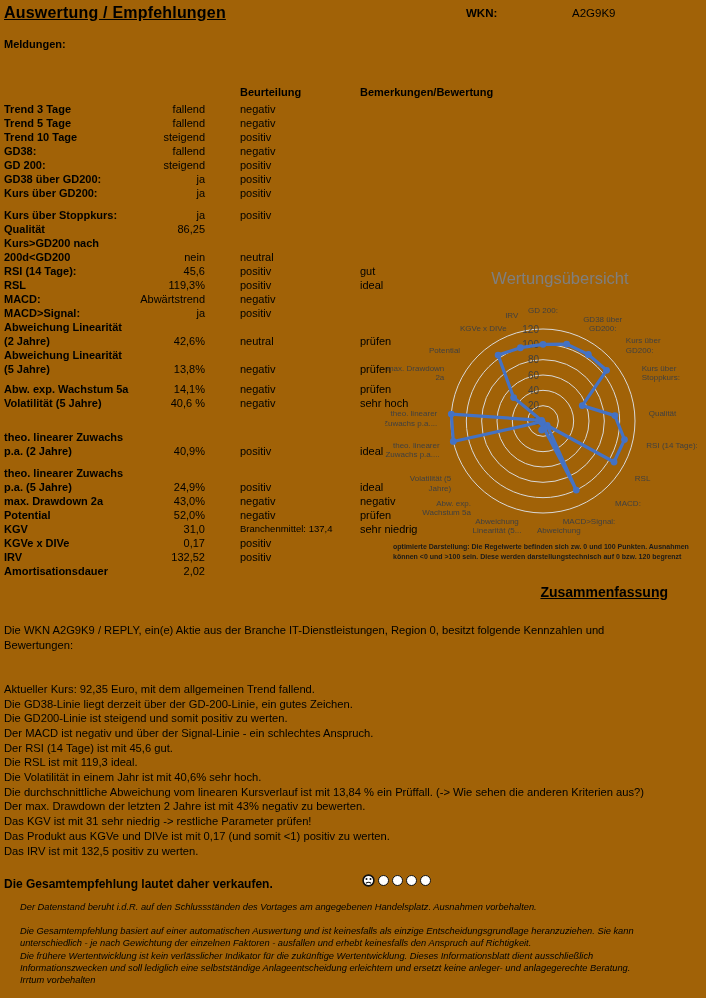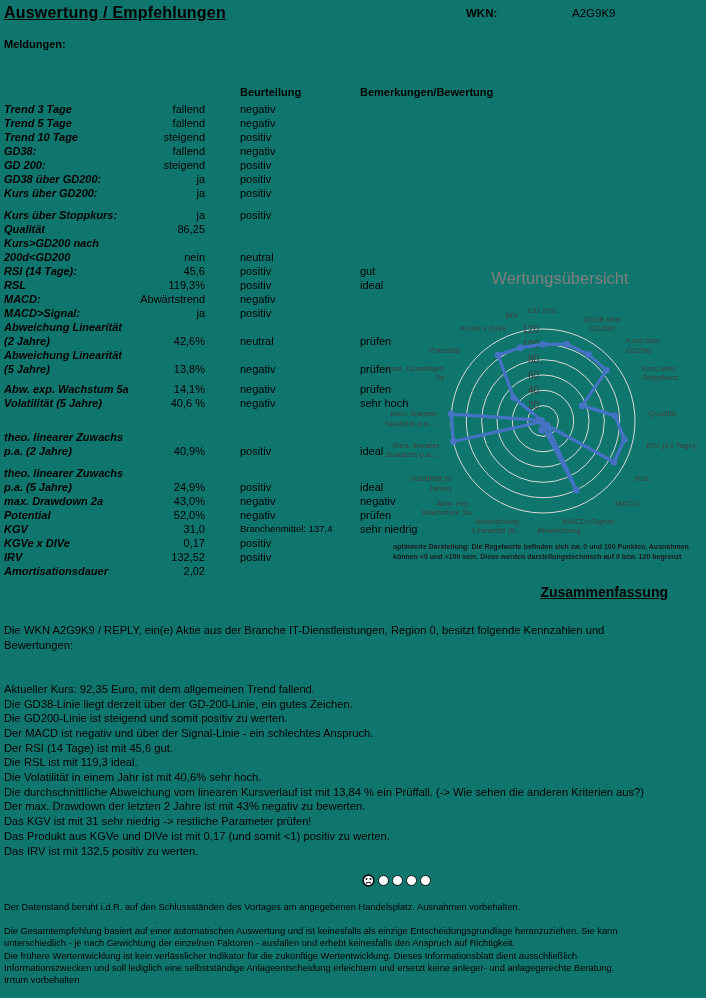--- a/index.html
+++ b/index.html
@@ -1,34 +1,34 @@
 <!DOCTYPE html>
 <html><head>
 <meta charset="utf-8">
 <style>
   * { margin:0; padding:0; box-sizing:border-box; }
   html,body { background:#fff; }
   body { font-family:"Liberation Sans", sans-serif; color:#000; }
-  #page { position:relative; width:706px; height:998px; background:#0f766e; overflow:hidden; }
+  #page { position:relative; width:706px; height:998px; background:#a16207; overflow:hidden; }
 
   
   #hdr-title { position:absolute; left:4px; top:4px; font-size:16px; font-weight:bold;
                text-decoration:underline; letter-spacing:0.2px; }
   #hdr-wkn-label { position:absolute; left:466px; top:7px; font-size:11.5px; font-weight:bold; }
   #hdr-wkn-value { position:absolute; left:572px; top:7px; font-size:11.5px; }
   #meldungen { position:absolute; left:4px; top:38px; font-size:11px; font-weight:bold; }
 
   
   #crit { position:absolute; left:4px; top:86px; width:560px; font-size:11px; }
   .crit-head { display:grid; grid-template-columns:130px 71px 155px auto; height:16px; }
   .crit-head .c3 { padding-left:35px; font-weight:bold; }
   .crit-head .c4 { font-weight:bold; }
   .crit-row { display:grid; grid-template-columns:130px 71px 155px auto; align-items:end;
               line-height:14px; }
-  .crit-row .c1 { font-weight:bold; white-space:pre-line;font-style:italic; }
+  .crit-row .c1 { font-weight:bold; white-space:pre-line; }
   .crit-row .c2 { text-align:right; white-space:nowrap; }
   .crit-row .c3 { padding-left:35px; white-space:nowrap; }
   .crit-row .c3.small { font-size:9.5px; line-height:14px; }
   .crit-row .c4 { white-space:nowrap; }
 
   
   #chart { position:absolute; left:385px; top:260px; width:321px; height:312px; }
   #chart svg { display:block; }
   #chart-note { position:absolute; left:8px; top:282px; width:308px; font-size:7px;
                 font-weight:600; color:#1a1a1a; line-height:9.5px; }
@@ -40,22 +40,22 @@
 
   
   #recommend { position:absolute; left:4px; top:874px; width:700px; height:18px; }
   #recommend-text { font-size:12px; font-weight:bold; display:inline-block; }
   #rating { position:absolute; left:358px; top:0; display:flex; align-items:center; gap:3px; }
   .rate-circle { display:inline-block; width:11px; height:11px; border:1.8px solid #111;
                  border-radius:50%; background:#fff; }
   .rate-face svg { display:block; }
 
   
-  #footer { position:absolute; left:4px; top:901px; width:642px; font-size:9.3px;
-            line-height:12.2px; }
+  #footer { position:absolute; left:20px; top:901px; width:642px; font-size:9.3px;
+            font-style:italic; line-height:12.2px; }
   #footer .fline { margin:0; }
   #footer .fgap { height:12px; }
   .sline { min-height:14.7px; }
 </style>
 </head>
 <body>
 
 <div id="page">
 
   <div id="hdr-title">Auswertung / Empfehlungen</div>
@@ -311,20 +311,21 @@
         <div class="sline">Die Volatilität in einem Jahr ist mit 40,6% sehr hoch.</div>
         <div class="sline">Die durchschnittliche Abweichung vom linearen Kursverlauf ist mit 13,84 % ein Prüffall. (-&gt; Wie sehen die anderen Kriterien aus?)</div>
         <div class="sline">Der max. Drawdown der letzten 2 Jahre ist mit  43% negativ zu bewerten.</div>
         <div class="sline">Das KGV ist mit 31 sehr niedrig -&gt; restliche Parameter prüfen!</div>
         <div class="sline">Das Produkt aus KGVe und DIVe ist mit 0,17 (und somit &lt;1) positiv zu werten.</div>
         <div class="sline">Das IRV ist mit 132,5 positiv zu werten.</div>
       </div>
   </div>
 
   <div id="recommend">
+    <span id="recommend-text">Die Gesamtempfehlung lautet daher verkaufen.</span>
     <span id="rating">
         <span class="rate-face">
           <svg width="13" height="13" viewBox="0 0 13 13">
             <circle cx="6.5" cy="6.5" r="5.4" fill="#fff" stroke="#111" stroke-width="1.6"></circle>
             <circle cx="4.5" cy="5" r="1" fill="#111"></circle>
             <circle cx="8.5" cy="5" r="1" fill="#111"></circle>
             <path d="M4 9.3 Q6.5 7.3 9 9.3" fill="none" stroke="#111" stroke-width="1.1"></path>
           </svg>
         </span>
         <span class="rate-circle"></span>

